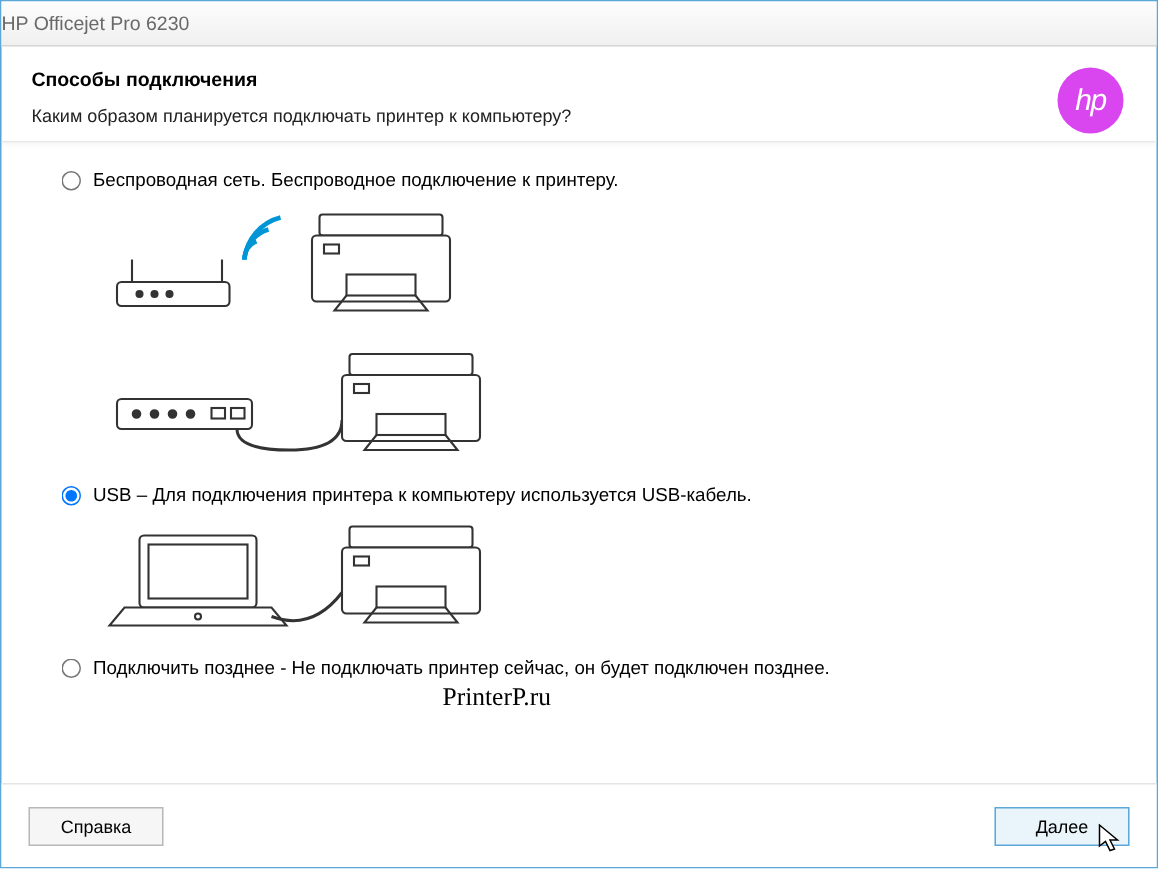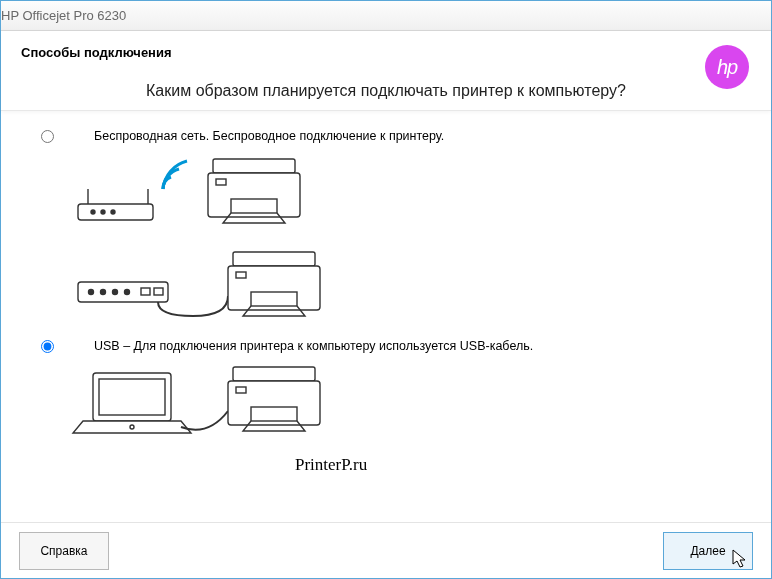--- a/index.html
+++ b/index.html
@@ -36,27 +36,26 @@
     }
     .header {
       position: relative;
       padding: 14px 20px 10px 20px;
       border-bottom: 1px solid #e8e8e8;
       box-shadow: 0 1px 4px rgba(0,0,0,0.05);
     }
     .header-title {
       font-weight: 600;
       font-size: 13px;
-      margin-bottom: 22px;
+      margin-bottom: 10px;
       color: #000;
     }
     .header-sub {
-      font-size: 16px;
+      font-size: 12px;
       color: #222;
-      text-align: center;
     }
     .hp-logo {
       position: absolute;
       right: 22px;
       top: 14px;
       width: 44px;
       height: 44px;
       border-radius: 50%;
       background: #d946ef;
       display: flex;
@@ -73,21 +72,20 @@
       flex: 1;
       padding: 18px 30px 0 40px;
       overflow: hidden;
     }
     .option {
       display: flex;
       align-items: center;
       margin-bottom: 4px;
       font-size: 12.5px;
       color: #000;
-      gap: 32px;
     }
     .option input[type="radio"] {
       margin-right: 8px;
     }
     .illustration {
       margin: 6px 0 10px 22px;
     }
     .watermark {
       position: absolute;
       left: 295px;
@@ -101,21 +99,21 @@
       border-top: 1px solid #e4e4e4;
       height: 56px;
       display: flex;
       align-items: center;
       justify-content: space-between;
       padding: 0 18px;
       background: #fff;
     }
     .btn {
       min-width: 90px;
-      height: 38px;
+      height: 26px;
       background: #f6f6f6;
       border: 1px solid #b8b8b8;
       font-size: 12px;
       color: #000;
       cursor: pointer;
       padding: 0 14px;
     }
     .btn-primary {
       border: 1px solid #5aa7d8;
       background: #eaf4fb;
@@ -215,20 +213,24 @@
 
           <rect x="170" y="8" width="82" height="14" rx="2" fill="#fff"></rect>
           <rect x="165" y="22" width="92" height="44" rx="3" fill="#fff"></rect>
           <rect x="188" y="48" width="46" height="14" fill="#fff"></rect>
           <path d="M 188 62 L 180 72 L 242 72 L 234 62"></path>
           <rect x="173" y="28" width="10" height="6"></rect>
         </g>
       </svg>
     </div>
 
+    <label class="option">
+      <input type="radio" name="conn" style="">
+      <span>Подключить позднее - Не подключать принтер сейчас, он будет подключен  позднее.</span>
+    </label>
 
   </div>
 
   <div class="footer">
     <button class="btn">Справка</button>
     <button class="btn btn-primary">Далее</button>
   </div>
 
 </div>
 

